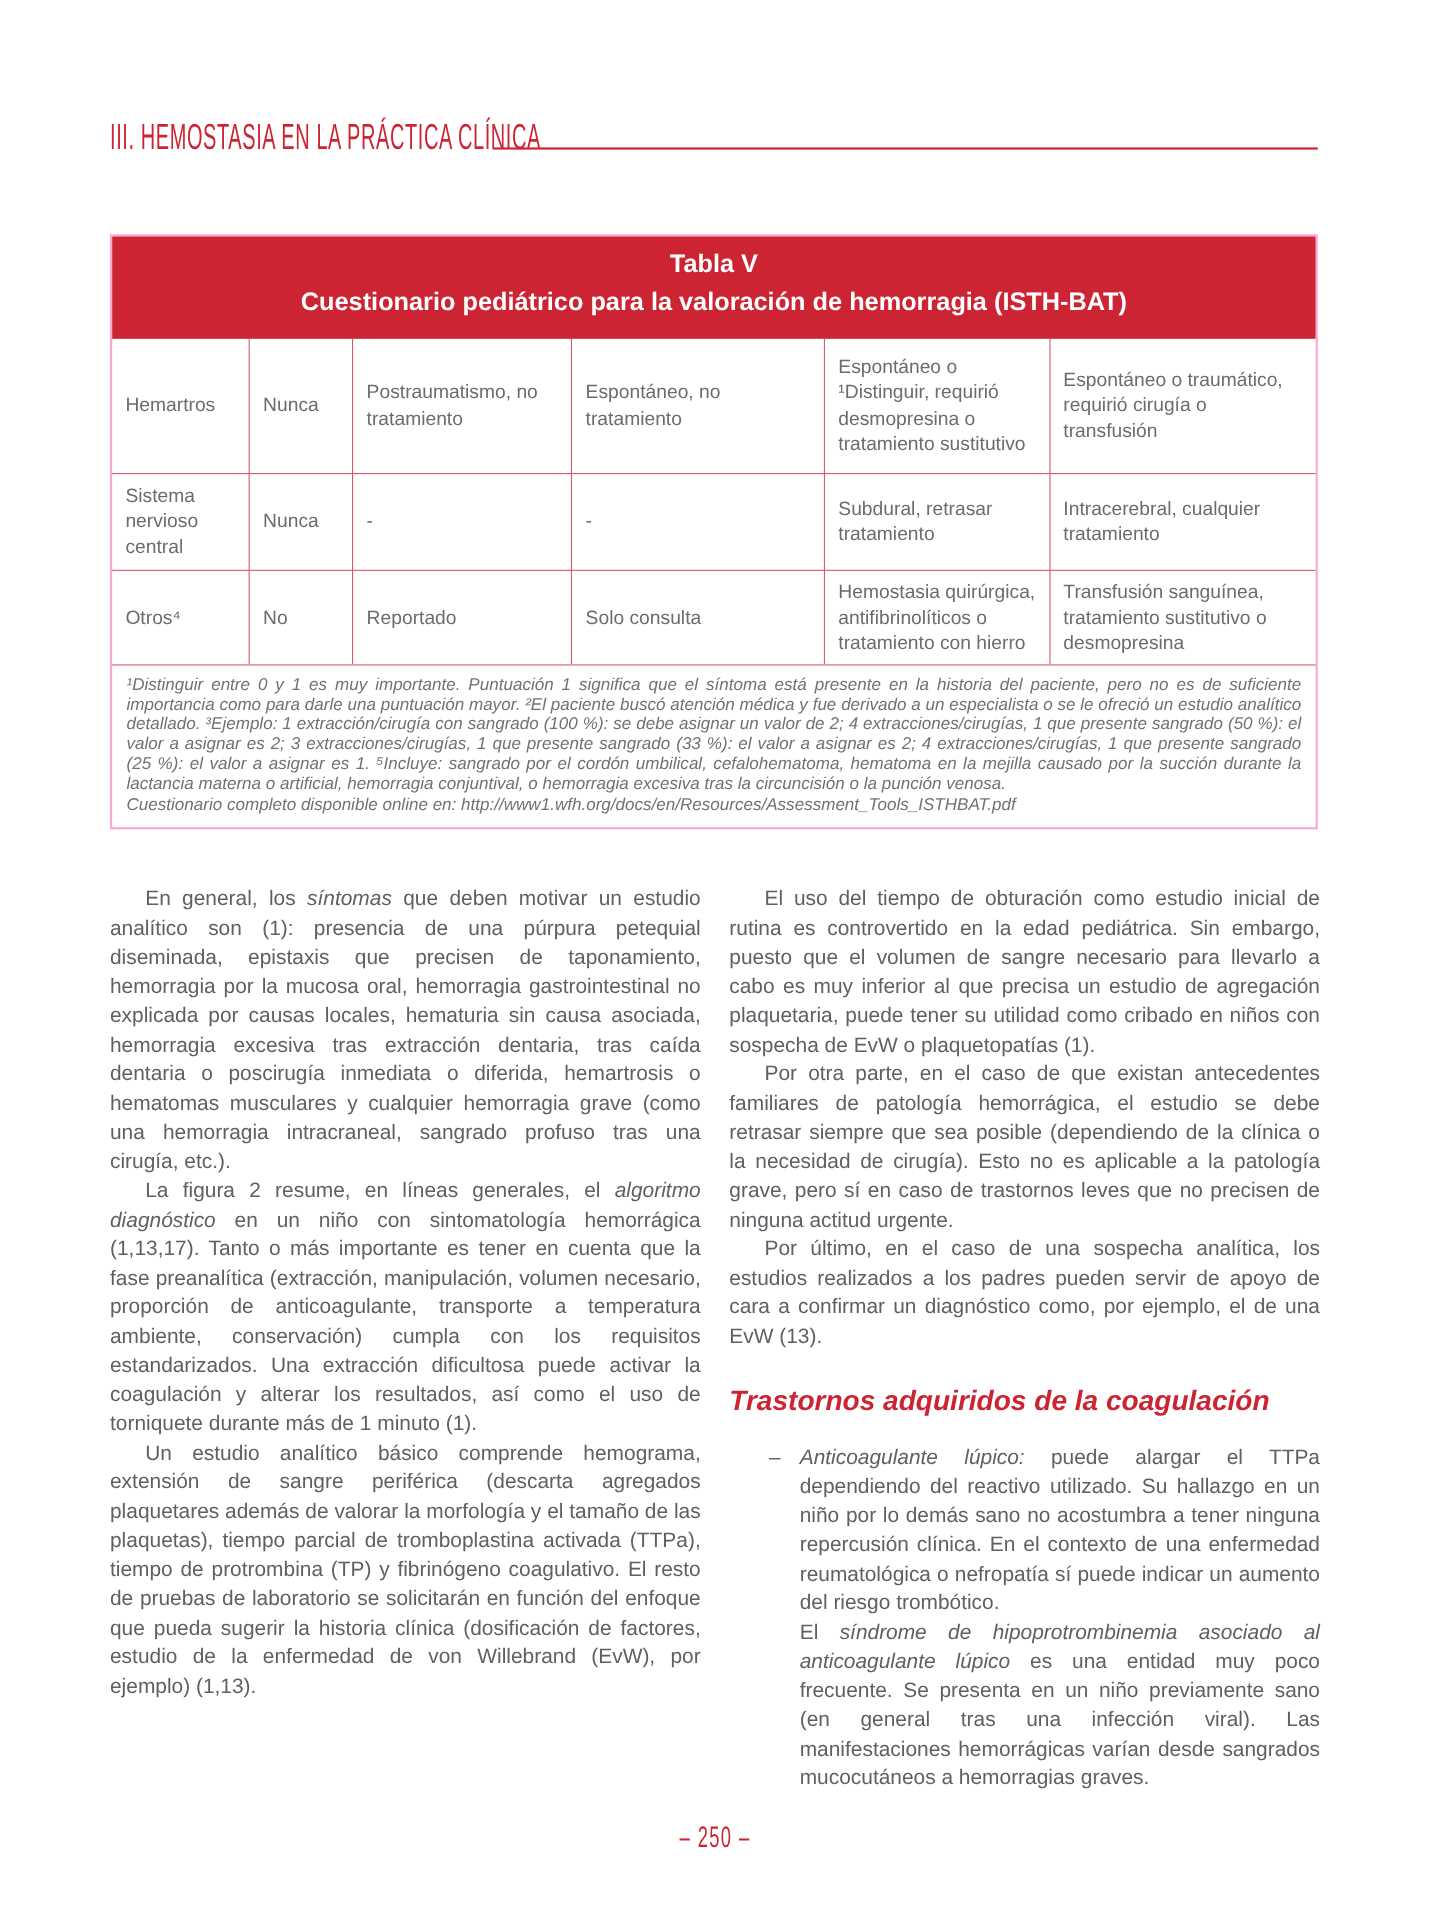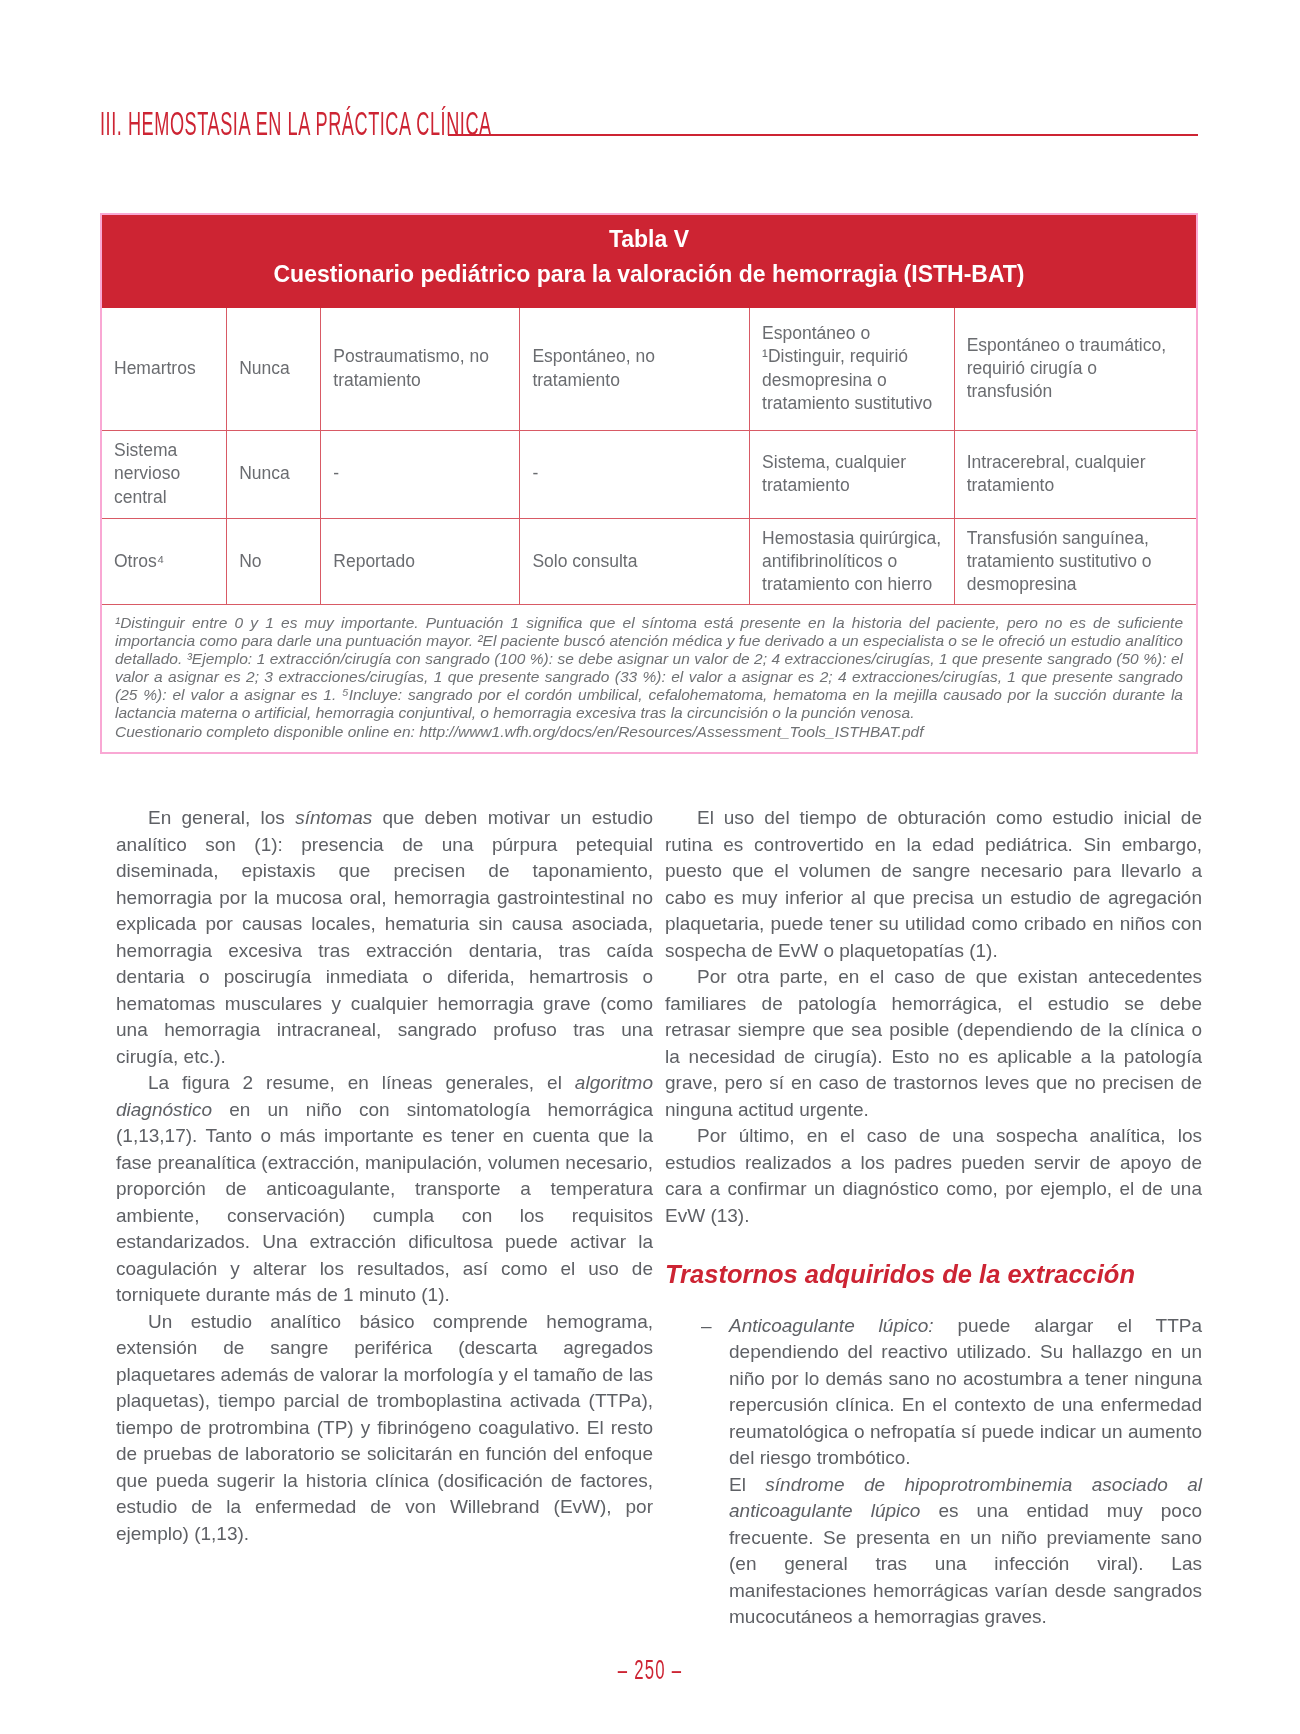--- a/index.html
+++ b/index.html
@@ -34,21 +34,21 @@
                  color:var(--cell-gray);font-size:17.5px;line-height:1.33;}
   tr.r1 td{height:122px;}
   tr.r2 td{height:88px;}
   tr.r3 td{height:86px;}
 
   .tabla-foot{border-top:1px solid var(--red-line);padding:9px 13px 11px;}
   .fn{margin:0;font-style:italic;color:var(--fn-gray);font-size:15.5px;line-height:18px;text-align:justify;}
   .fn.url{text-align:left;margin-top:1px;}
 
   
-  .columns{position:absolute;top:805px;left:116px;width:1100px;display:flex;gap:12px;}
+  .columns{position:absolute;top:805px;left:100px;width:1100px;display:flex;gap:26px;}
   .col{width:537px;flex:none;}
   .body-p{margin:0;font-size:19px;line-height:26.5px;color:var(--body-gray);text-align:justify;text-indent:32px;}
   .body-p i{font-style:italic;}
 
   .section-heading{margin:30px 0 23px;color:var(--red);font-size:25.5px;font-weight:700;font-style:italic;line-height:1.2;}
 
   .bullet{display:flex;padding-left:36px;}
   .bullet-dash{flex:none;width:28px;font-size:19px;line-height:26.5px;color:var(--body-gray);}
   .bullet-body{flex:1;}
   .bullet-body .body-p{text-indent:0;}
@@ -90,21 +90,21 @@
           <td>Postraumatismo, no tratamiento</td>
           <td>Espontáneo, no tratamiento</td>
           <td>Espontáneo o ¹Distinguir, requirió desmopresina o tratamiento sustitutivo</td>
           <td>Espontáneo o traumático, requirió cirugía o transfusión</td>
         </tr>
         <tr class="r2">
           <td>Sistema nervioso central</td>
           <td>Nunca</td>
           <td>-</td>
           <td>-</td>
-          <td>Sistema, cualquier tratamiento</td>
+          <td>Subdural, retrasar tratamiento</td>
           <td>Intracerebral, cualquier tratamiento</td>
         </tr>
         <tr class="r3">
           <td>Otros⁴</td>
           <td>No</td>
           <td>Reportado</td>
           <td>Solo consulta</td>
           <td>Hemostasia quirúrgica, antifibrinolíticos o tratamiento con hierro</td>
           <td>Transfusión sanguínea, tratamiento sustitutivo o desmopresina</td>
         </tr>
@@ -122,21 +122,21 @@
       <p class="body-p"><span>En general, los </span><i>síntomas</i><span> que deben motivar un estudio analítico son (1): presencia de una púrpura petequial diseminada, epistaxis que precisen de taponamiento, hemorragia por la mucosa oral, hemorragia gastrointestinal no explicada por causas locales, hematuria sin causa asociada, hemorragia excesiva tras extracción dentaria, tras caída dentaria o poscirugía inmediata o diferida, hemartrosis o hematomas musculares y cualquier hemorragia grave (como una hemorragia intracraneal, sangrado profuso tras una cirugía, etc.).</span></p>
       <p class="body-p"><span>La figura 2 resume, en líneas generales, el </span><i>algoritmo diagnóstico</i><span> en un niño con sintomatología hemorrágica (1,13,17). Tanto o más importante es tener en cuenta que la fase preanalítica (extracción, manipulación, volumen necesario, proporción de anticoagulante, transporte a temperatura ambiente, conservación) cumpla con los requisitos estandarizados. Una extracción dificultosa puede activar la coagulación y alterar los resultados, así como el uso de torniquete durante más de 1 minuto (1).</span></p>
       <p class="body-p"><span>Un estudio analítico básico comprende hemograma, extensión de sangre periférica (descarta agregados plaquetares además de valorar la morfología y el tamaño de las plaquetas), tiempo parcial de tromboplastina activada (TTPa), tiempo de protrombina (TP) y fibrinógeno coagulativo. El resto de pruebas de laboratorio se solicitarán en función del enfoque que pueda sugerir la historia clínica (dosificación de factores, estudio de la enfermedad de von Willebrand (EvW), por ejemplo) (1,13).</span></p>
     </div>
 
     <div class="col">
       <p class="body-p"><span>El uso del tiempo de obturación como estudio inicial de rutina es controvertido en la edad pediátrica. Sin embargo, puesto que el volumen de sangre necesario para llevarlo a cabo es muy inferior al que precisa un estudio de agregación plaquetaria, puede tener su utilidad como cribado en niños con sospecha de EvW o plaquetopatías (1).</span></p>
       <p class="body-p"><span>Por otra parte, en el caso de que existan antecedentes familiares de patología hemorrágica, el estudio se debe retrasar siempre que sea posible (dependiendo de la clínica o la necesidad de cirugía). Esto no es aplicable a la patología grave, pero sí en caso de trastornos leves que no precisen de ninguna actitud urgente.</span></p>
       <p class="body-p"><span>Por último, en el caso de una sospecha analítica, los estudios realizados a los padres pueden servir de apoyo de cara a confirmar un diagnóstico como, por ejemplo, el de una EvW (13).</span></p>
 
-      <h2 class="section-heading">Trastornos adquiridos de la extracción</h2>
+      <h2 class="section-heading">Trastornos adquiridos de la coagulación</h2>
 
       <div class="bullet">
         <span class="bullet-dash">–</span>
         <div class="bullet-body">
           <p class="body-p"><i>Anticoagulante lúpico:</i><span> puede alargar el TTPa dependiendo del reactivo utilizado. Su hallazgo en un niño por lo demás sano no acostumbra a tener ninguna repercusión clínica. En el contexto de una enfermedad reumatológica o nefropatía sí puede indicar un aumento del riesgo trombótico.</span></p>
           <p class="body-p"><span>El </span><i>síndrome de hipoprotrombinemia asociado al anticoagulante lúpico</i><span> es una entidad muy poco frecuente. Se presenta en un niño previamente sano (en general tras una infección viral). Las manifestaciones hemorrágicas varían desde sangrados mucocutáneos a hemorragias graves.</span></p>
         </div>
       </div>
     </div>
   </section>

